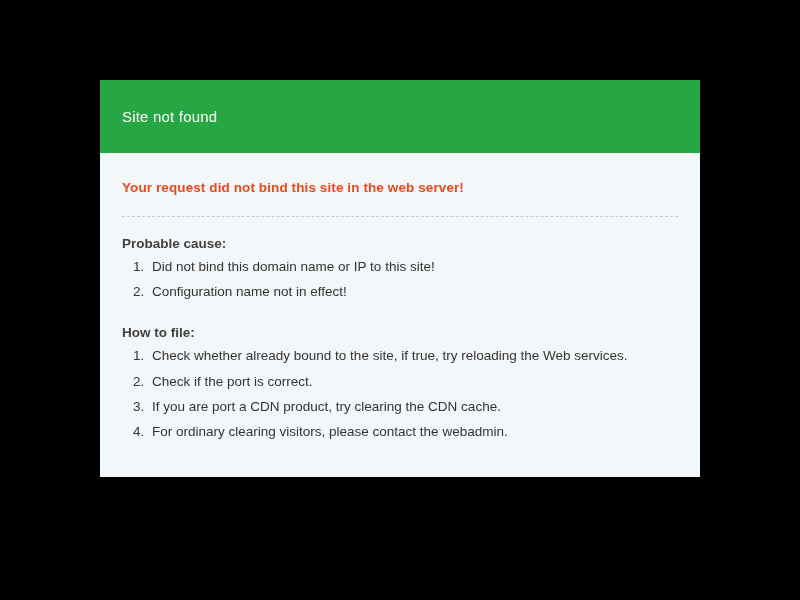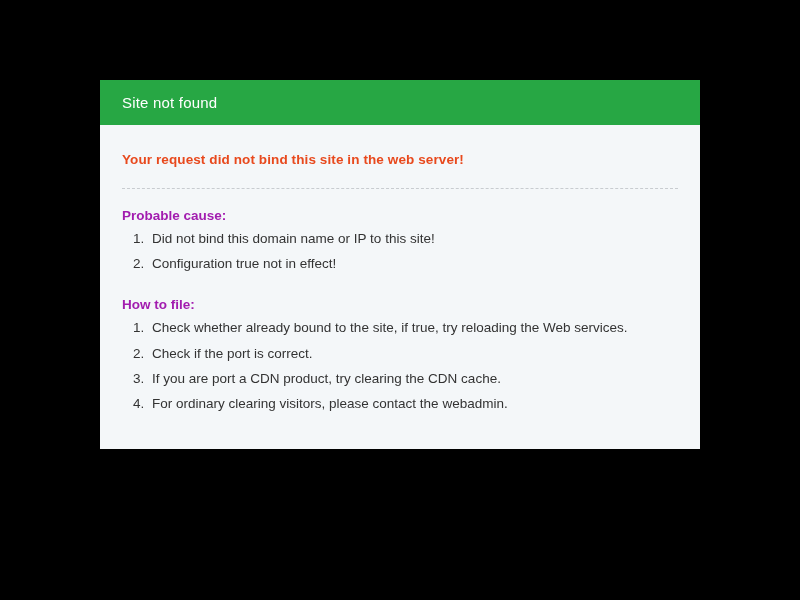--- a/index.html
+++ b/index.html
@@ -20,41 +20,41 @@
     width: 600px;
     margin-top: 80px;
     background: #f4f7f9;
     box-shadow: 0 0 0 0 rgba(0,0,0,0);
   }
   .panel-header {
     background: #27a744;
     color: #ffffff;
     font-size: 15px;
     line-height: 1;
-    padding: 15px 22px;
+    padding: 29px 22px;
     letter-spacing: 0.2px;
   }
   .panel-body {
     padding: 20px 22px 24px 22px;
     background: #f4f7f9;
   }
   .alert-title {
     color: #e8491d;
     font-size: 13.5px;
     font-weight: bold;
     margin: 7px 0 0 0;
     letter-spacing: 0.1px;
   }
   .divider {
     border: 0;
     border-top: 1px dashed #c8ccd0;
     margin: 21px 0 19px 0;
   }
   .section-title {
-    color: #a21caf;
+    color: #404040;
     font-size: 13.5px;
     font-weight: bold;
     margin: 0 0 6px 0;
   }
   ol.list {
     margin: 0 0 18px 0;
     padding-left: 26px;
     color: #333333;
     font-size: 13.5px;
   }
@@ -78,21 +78,21 @@
     <span>Site not found</span>
   </div>
   <div class="panel-body">
     <p class="alert-title">Your request did not bind this site in the web server!</p>
 
     <hr class="divider">
 
     <div class="section-title">Probable cause:</div>
     <ol class="list">
       <li>Did not bind this domain name or IP to this site!</li>
-      <li>Configuration true not in effect!</li>
+      <li>Configuration name not in effect!</li>
     </ol>
 
     <div class="section-title second">How to file:</div>
     <ol class="list last">
       <li>Check whether already bound to the site, if true, try reloading the Web services.</li>
       <li>Check if the port is correct.</li>
       <li>If you are port a CDN product, try clearing the CDN cache.</li>
       <li>For ordinary clearing visitors, please contact the webadmin.</li>
     </ol>
   </div>

